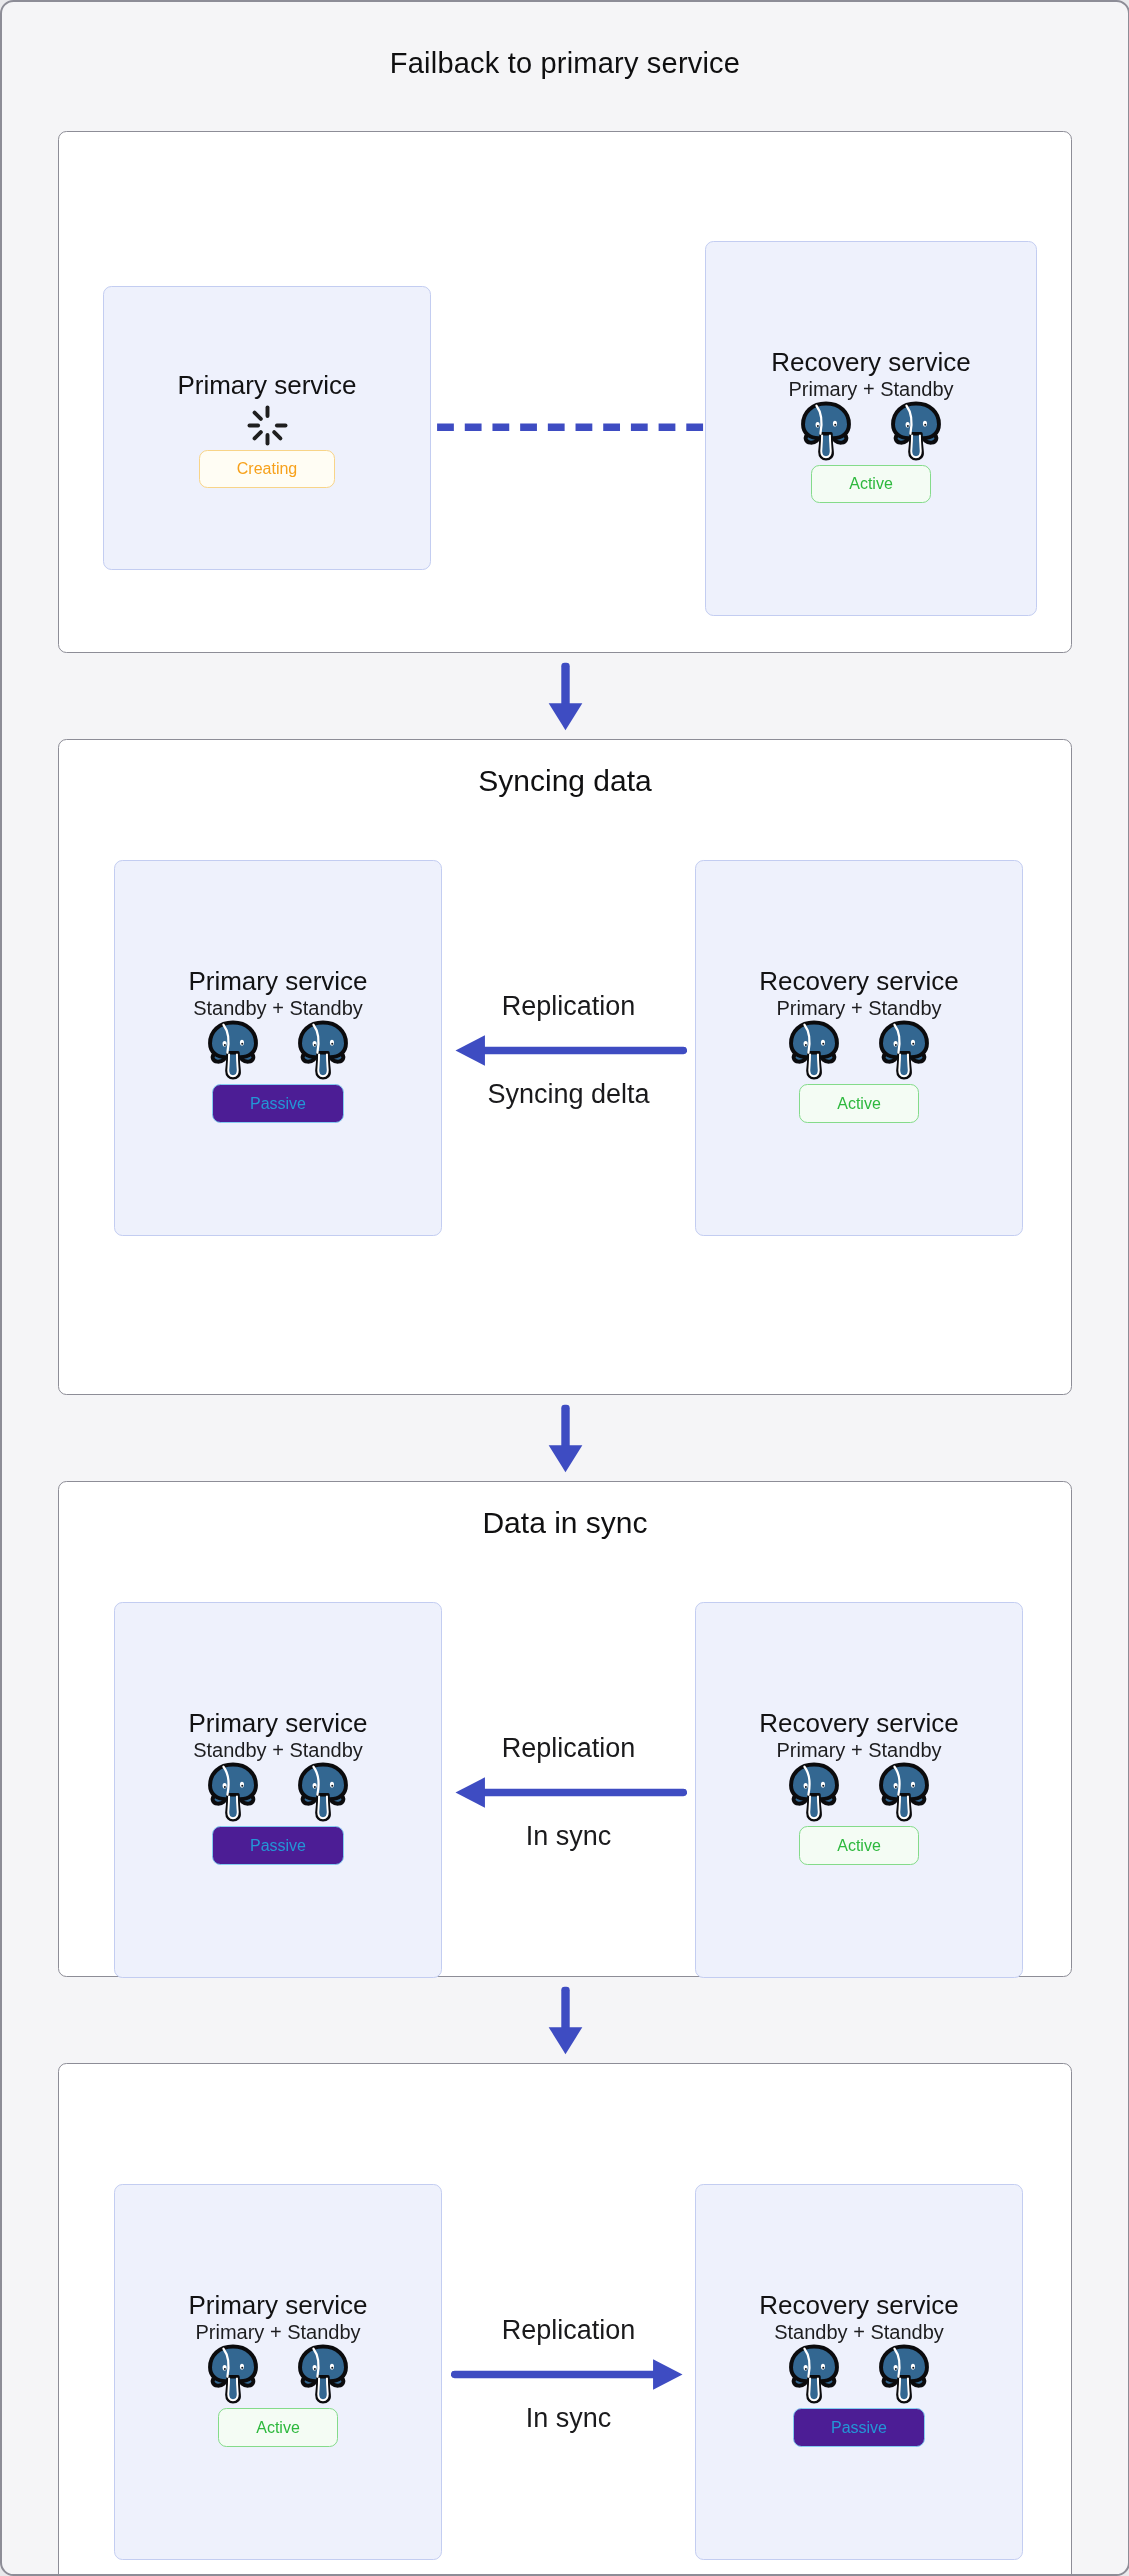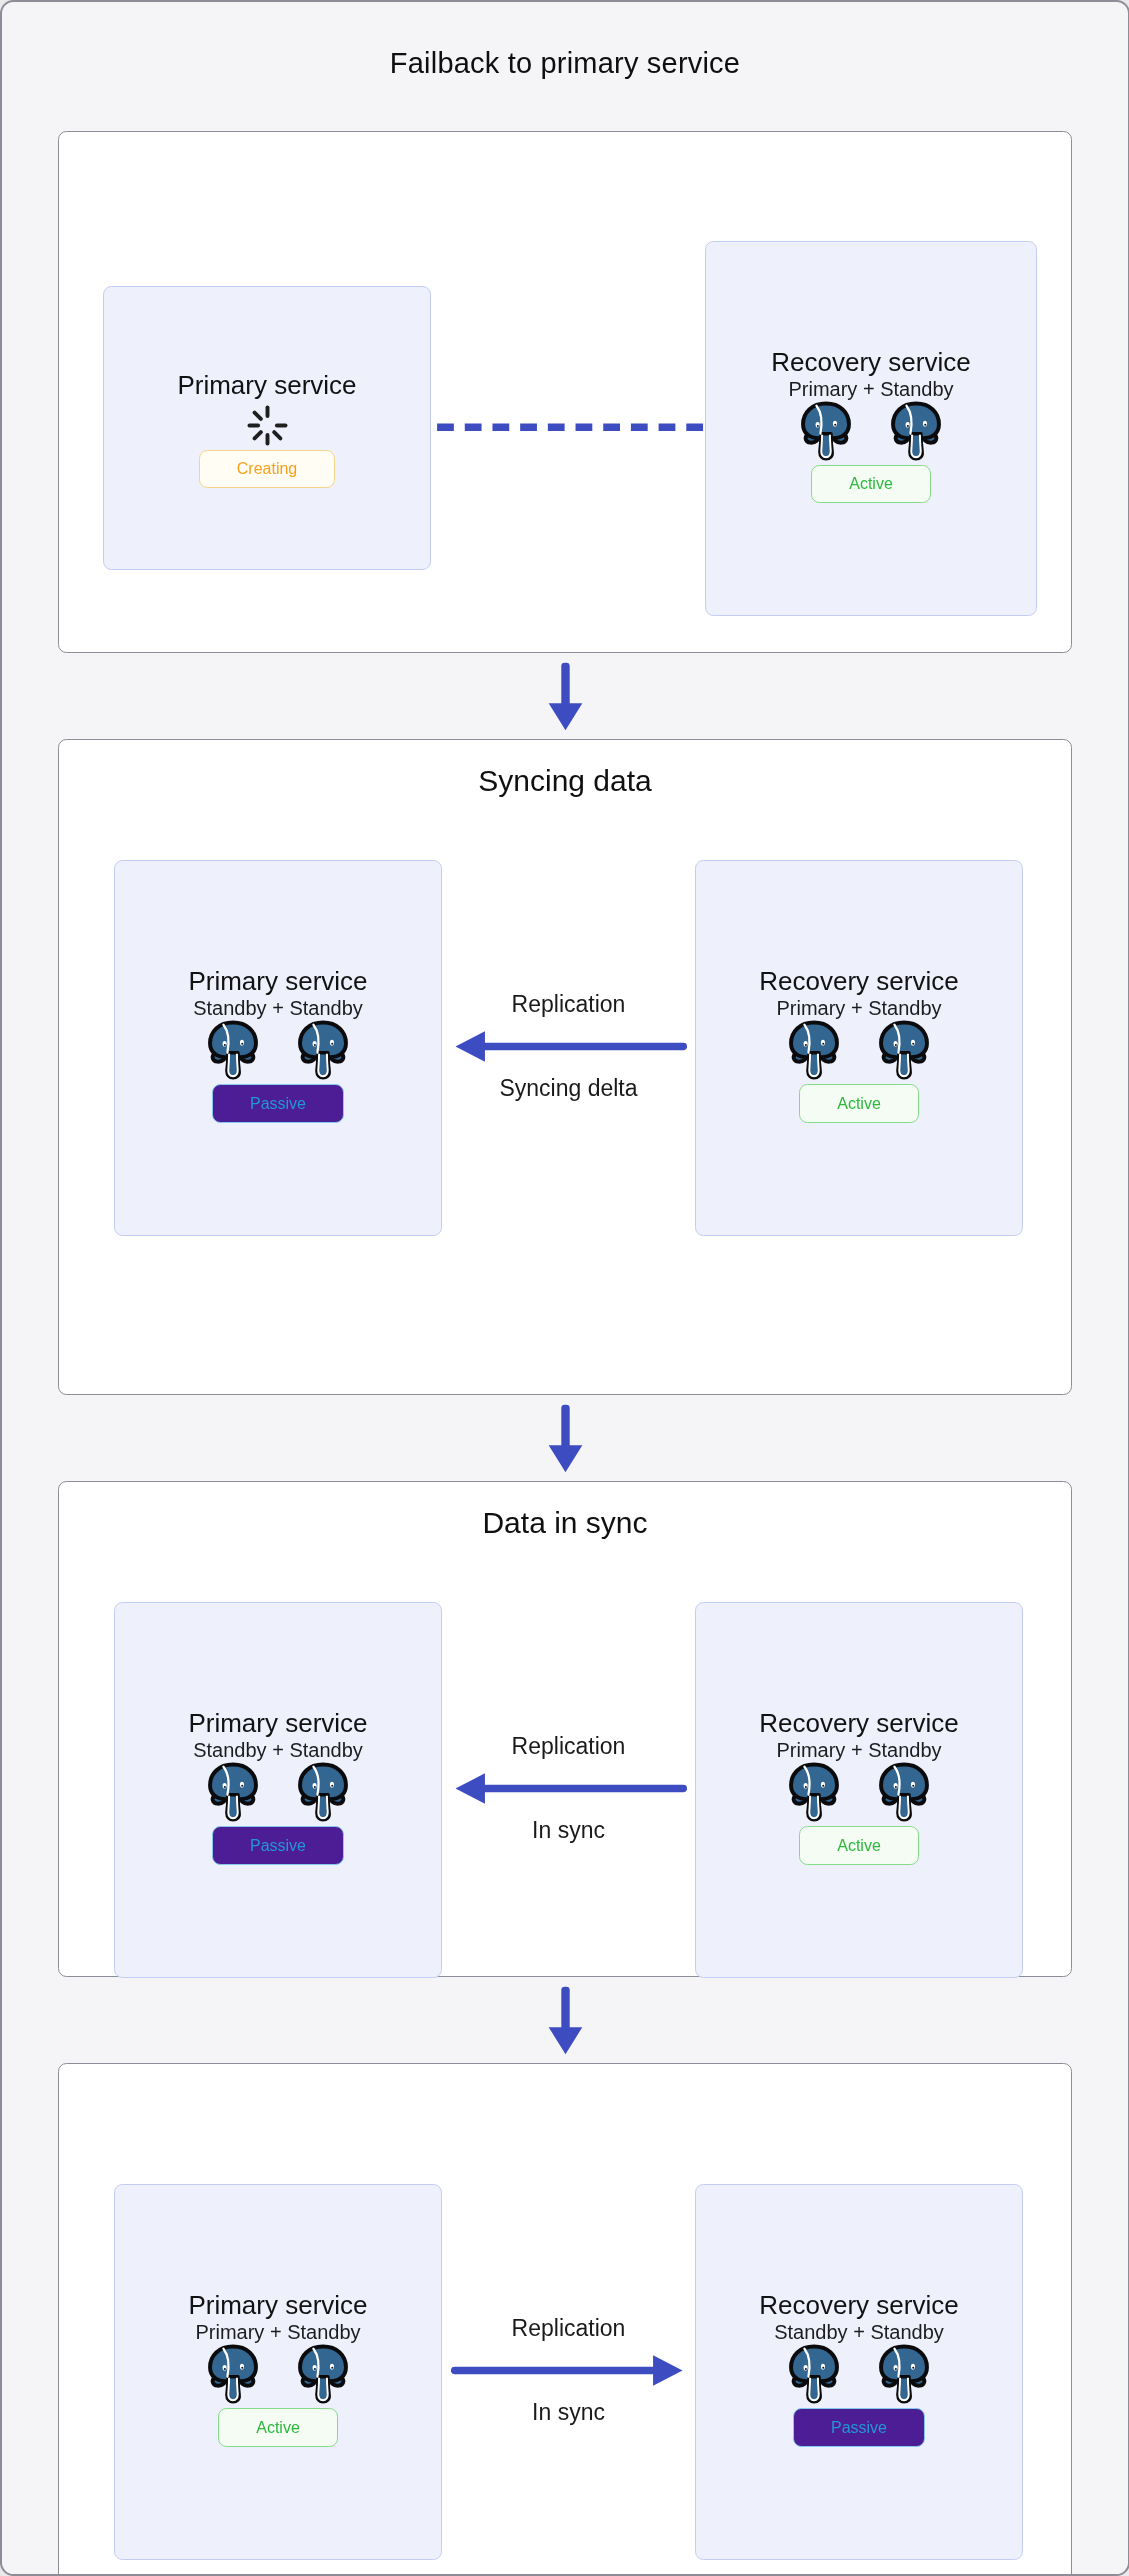--- a/index.html
+++ b/index.html
@@ -69,21 +69,21 @@
     background:#fff;
   }
   .badge--creating { color:#f7a11b; border-color:#f8d488; background:#fffdf4; }
   .badge--active   { color:#2db83d; border-color:#84db8a; background:#f4fcf4; }
   .badge--passive  { color:#2396d6; border-color:#83ccf0; background:#4c1d95; }
   .dash-connector { position:absolute; left:375px; top:287px; }
   .connector {
     position:absolute; left:383px; top:251px; width:253px;
     display:flex; flex-direction:column; align-items:center;
   }
-  .connector-label { font-size:23px; color:#1a1a1c; white-space:nowrap; }
+  .connector-label { font-size:27px; color:#1a1a1c; white-space:nowrap; }
   .h-arrow { margin:10px 0; display:block; }
   .spinner-wrap { height:49px; display:flex; align-items:center; }
 </style>
 </head>
 <body>
 
 <div class="frame">
 
   <div class="main-title">Failback to primary service</div>
 

